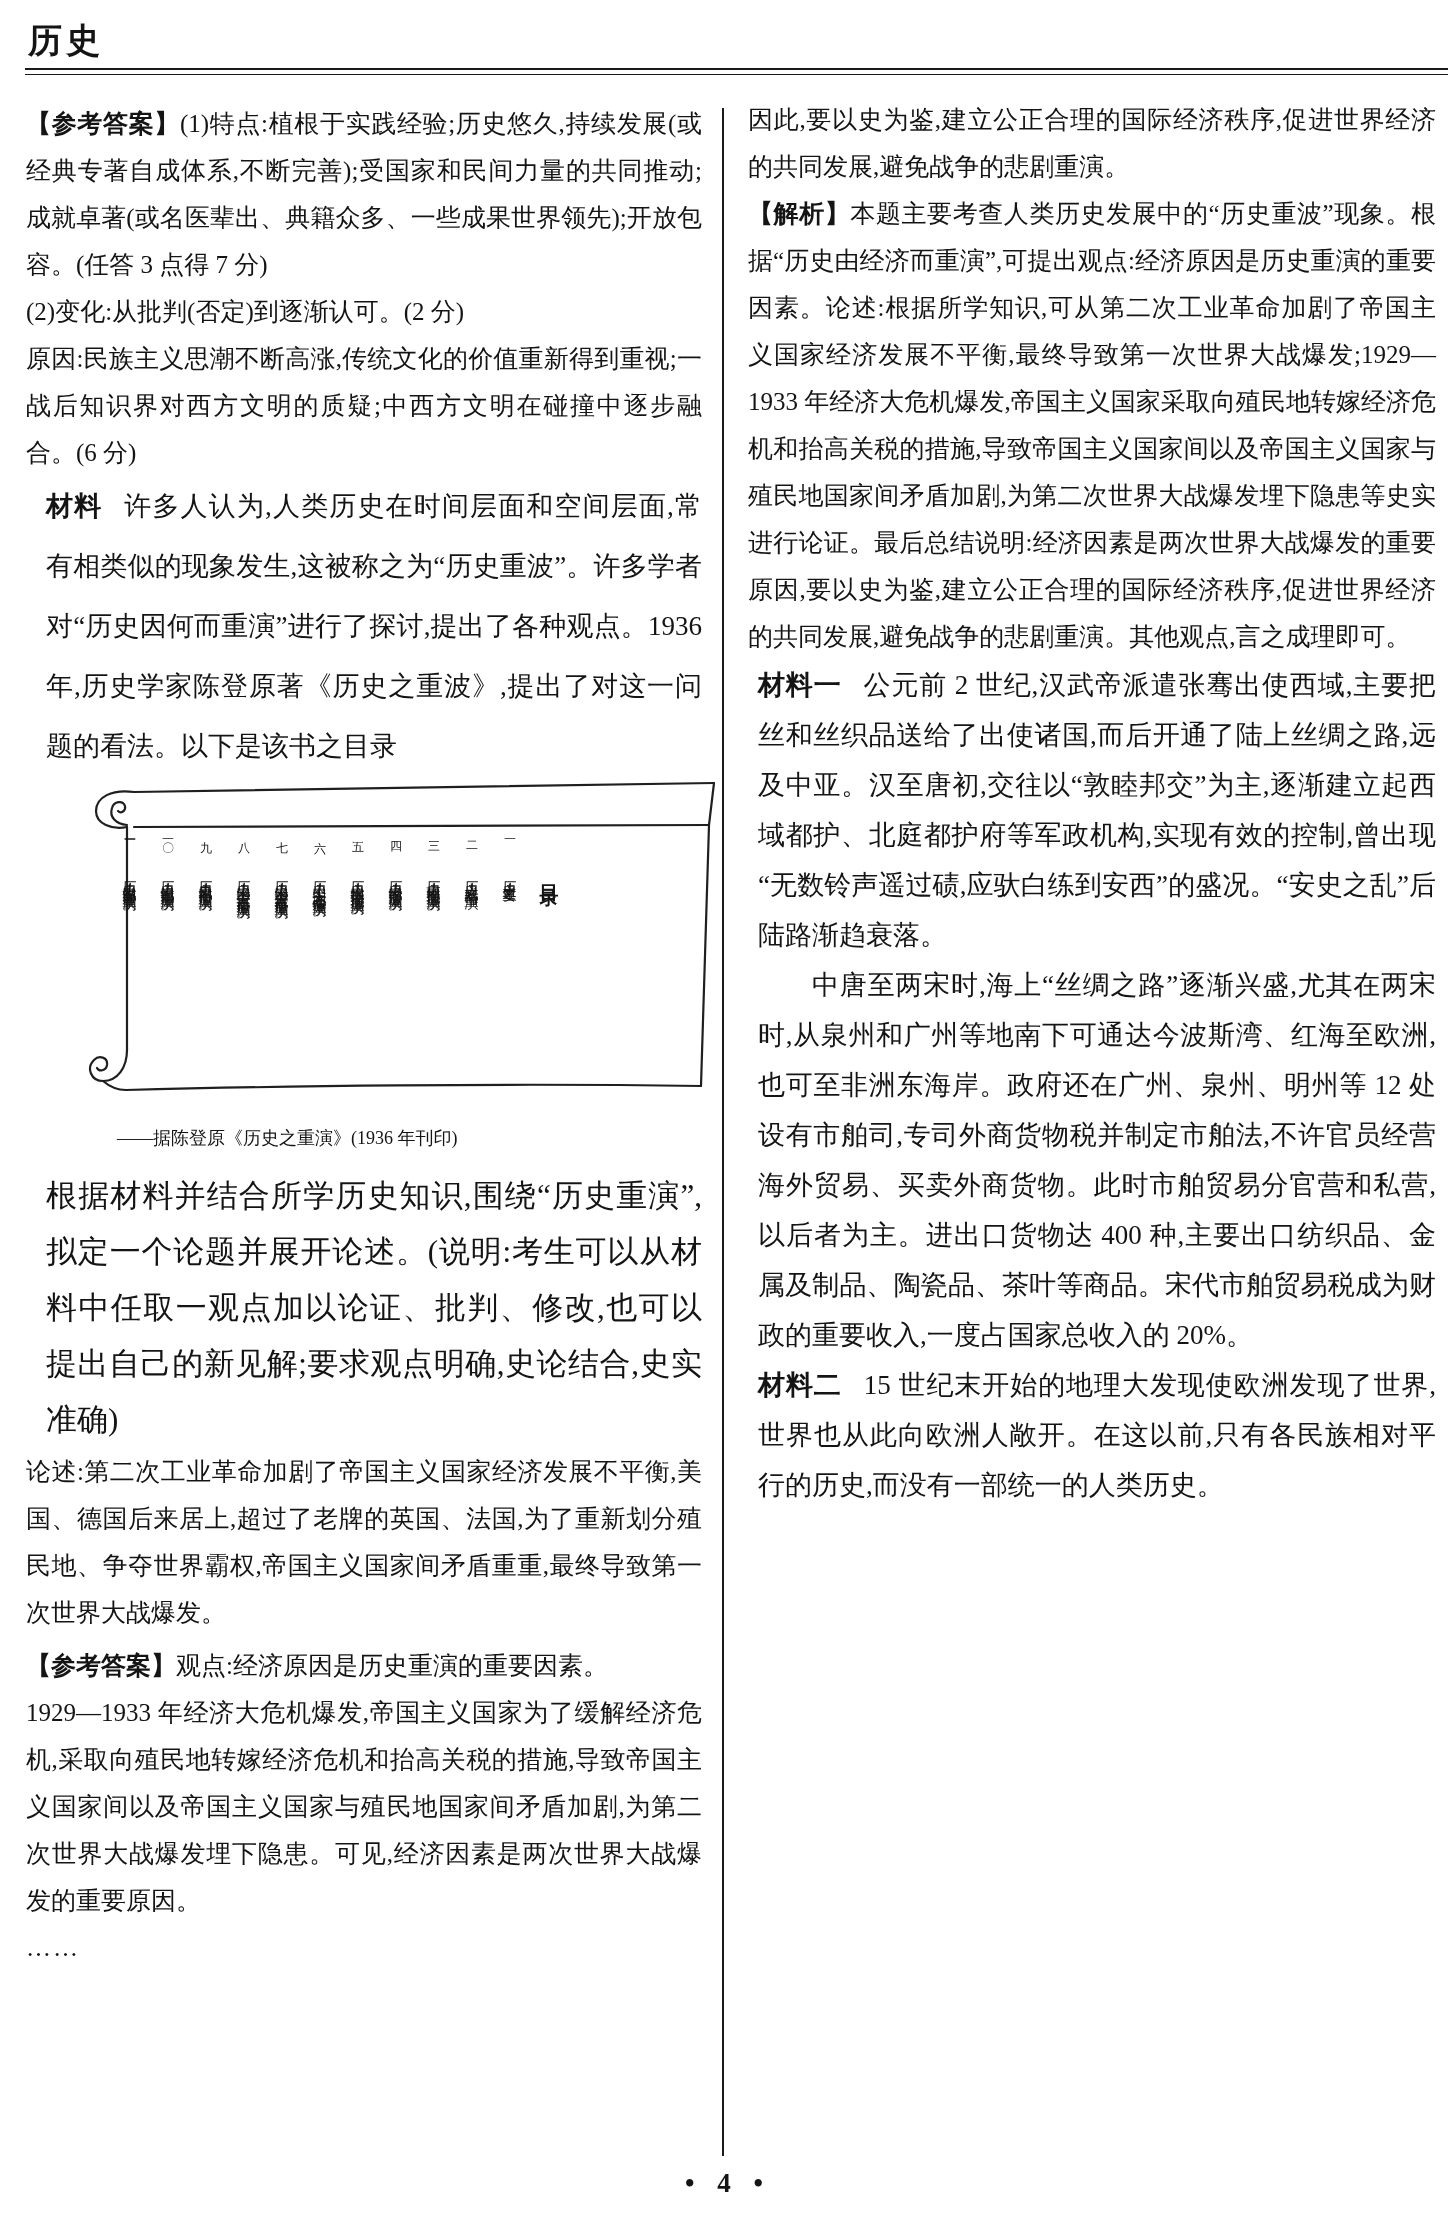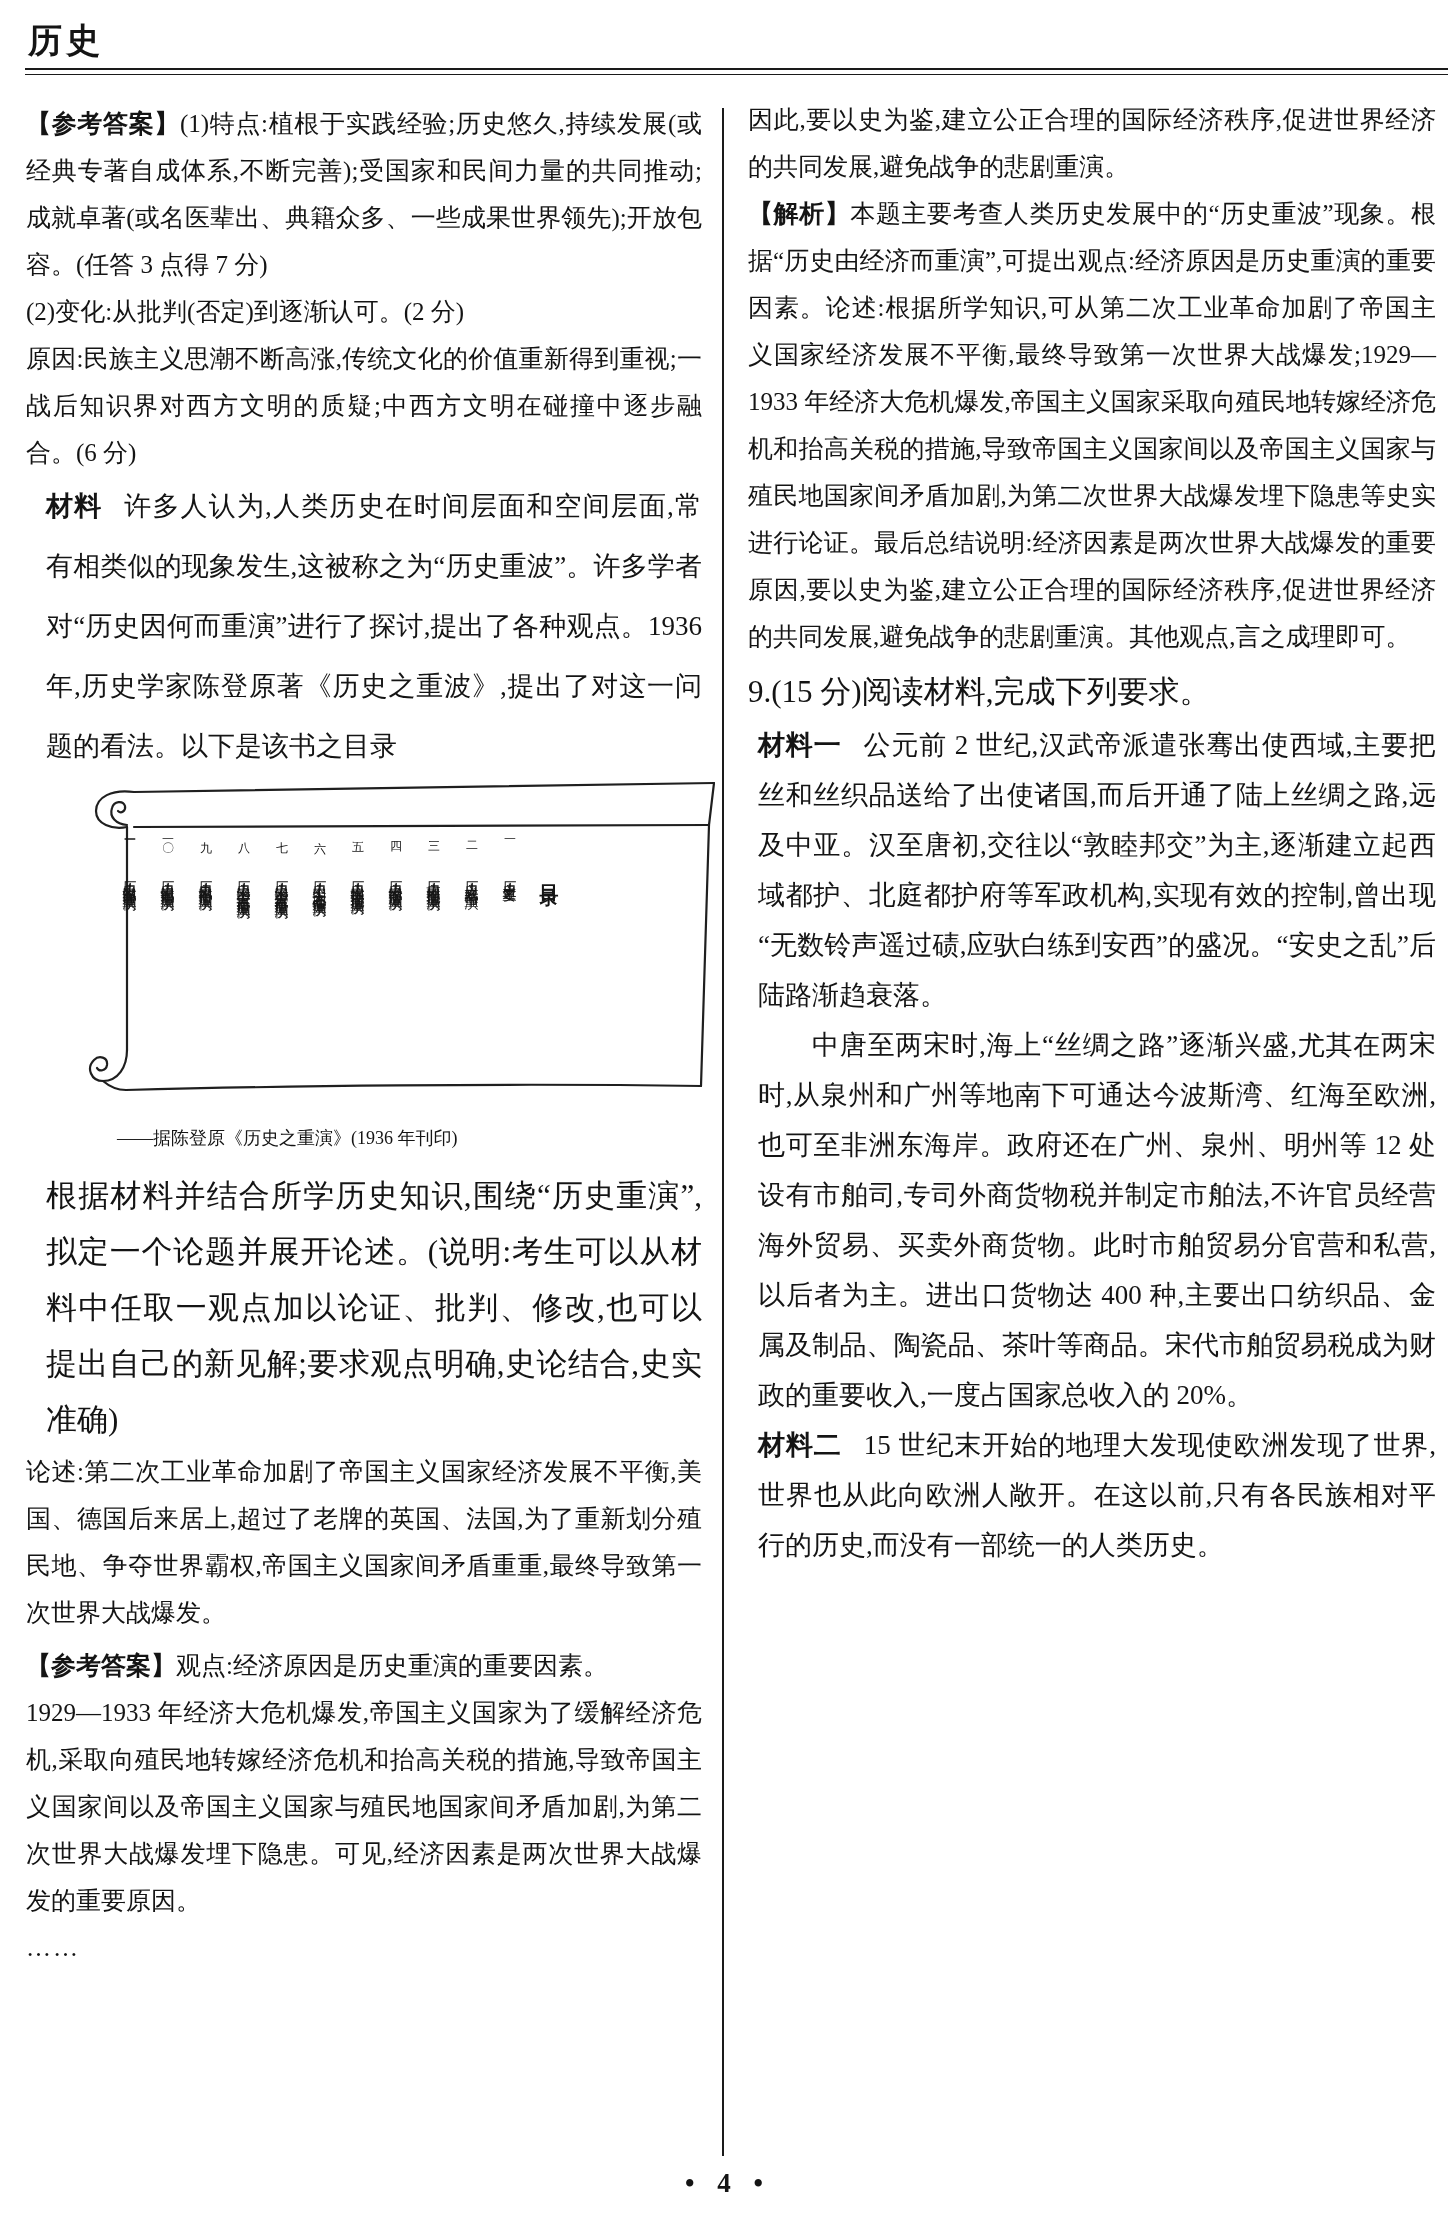--- a/index.html
+++ b/index.html
@@ -120,21 +120,20 @@
   <p class="small">1929—1933 年经济大危机爆发,帝国主义国家为了缓解经济危机,采取向殖民地转嫁经济危机和抬高关税的措施,导致帝国主义国家间以及帝国主义国家与殖民地国家间矛盾加剧,为第二次世界大战爆发埋下隐患。可见,经济因素是两次世界大战爆发的重要原因。</p>
   <p class="small ellipsis-line">……</p>
 </div>
 
 <div class="col col-right">
 
   <p class="small">因此,要以史为鉴,建立公正合理的国际经济秩序,促进世界经济的共同发展,避免战争的悲剧重演。</p>
 
   <p class="small"><span class="label-hei">【解析】</span><span>本题主要考查人类历史发展中的“历史重波”现象。根据“历史由经济而重演”,可提出观点:经济原因是历史重演的重要因素。论述:根据所学知识,可从第二次工业革命加剧了帝国主义国家经济发展不平衡,最终导致第一次世界大战爆发;1929—1933 年经济大危机爆发,帝国主义国家采取向殖民地转嫁经济危机和抬高关税的措施,导致帝国主义国家间以及帝国主义国家与殖民地国家间矛盾加剧,为第二次世界大战爆发埋下隐患等史实进行论证。最后总结说明:经济因素是两次世界大战爆发的重要原因,要以史为鉴,建立公正合理的国际经济秩序,促进世界经济的共同发展,避免战争的悲剧重演。其他观点,言之成理即可。</span></p>
 
-  <p class="big mt4">9.(15 分)阅读材料,完成下列要求。</p>
 
   <p class="material-r indent-block-r"><span class="mat-label">材料一</span><span>公元前 2 世纪,汉武帝派遣张骞出使西域,主要把丝和丝织品送给了出使诸国,而后开通了陆上丝绸之路,远及中亚。汉至唐初,交往以“敦睦邦交”为主,逐渐建立起西域都护、北庭都护府等军政机构,实现有效的控制,曾出现“无数铃声遥过碛,应驮白练到安西”的盛况。“安史之乱”后陆路渐趋衰落。</span></p>
 
   <p class="material-r indent-block-r first-indent">中唐至两宋时,海上“丝绸之路”逐渐兴盛,尤其在两宋时,从泉州和广州等地南下可通达今波斯湾、红海至欧洲,也可至非洲东海岸。政府还在广州、泉州、明州等 12 处设有市舶司,专司外商货物税并制定市舶法,不许官员经营海外贸易、买卖外商货物。此时市舶贸易分官营和私营,以后者为主。进出口货物达 400 种,主要出口纺织品、金属及制品、陶瓷品、茶叶等商品。宋代市舶贸易税成为财政的重要收入,一度占国家总收入的 20%。</p>
 
 
   <p class="material-r indent-block-r"><span class="mat-label">材料二</span><span>15 世纪末开始的地理大发现使欧洲发现了世界,世界也从此向欧洲人敞开。在这以前,只有各民族相对平行的历史,而没有一部统一的人类历史。</span></p>
 
 </div>
 

